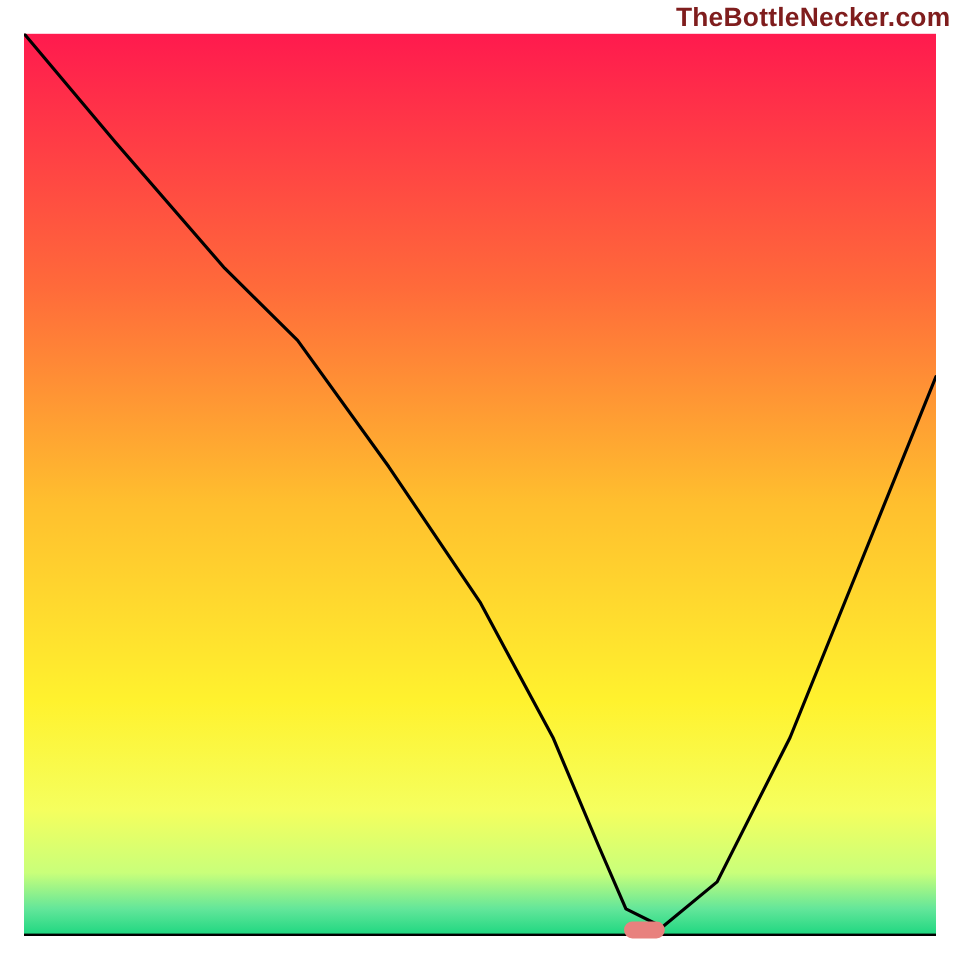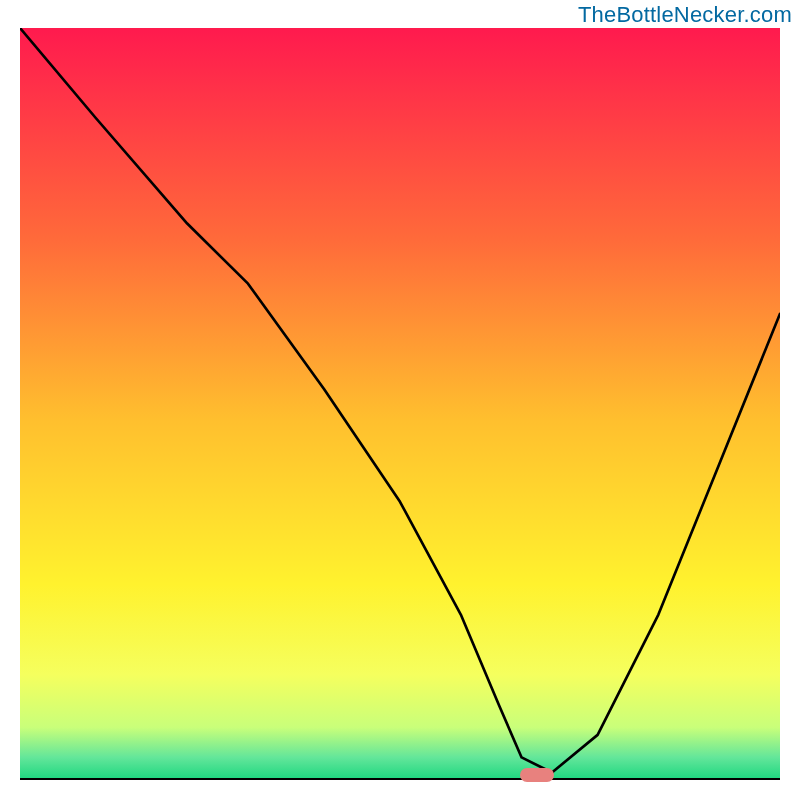--- a/index.html
+++ b/index.html
@@ -14,22 +14,22 @@
   .chart-wrap {
     position: relative;
     width: 800px;
     height: 800px;
   }
   .watermark {
     position: absolute;
     top: 2px;
     right: 8px;
     font-size: 22px;
-    font-weight: 400;
-    color: #0369a1;
+    font-weight: 700;
+    color: #7f1d1d;
     letter-spacing: 0.2px;
     z-index: 10;
     user-select: none;
   }
   .plot-area {
     position: absolute;
     left: 20px;
     top: 28px;
     width: 760px;
     height: 752px;

